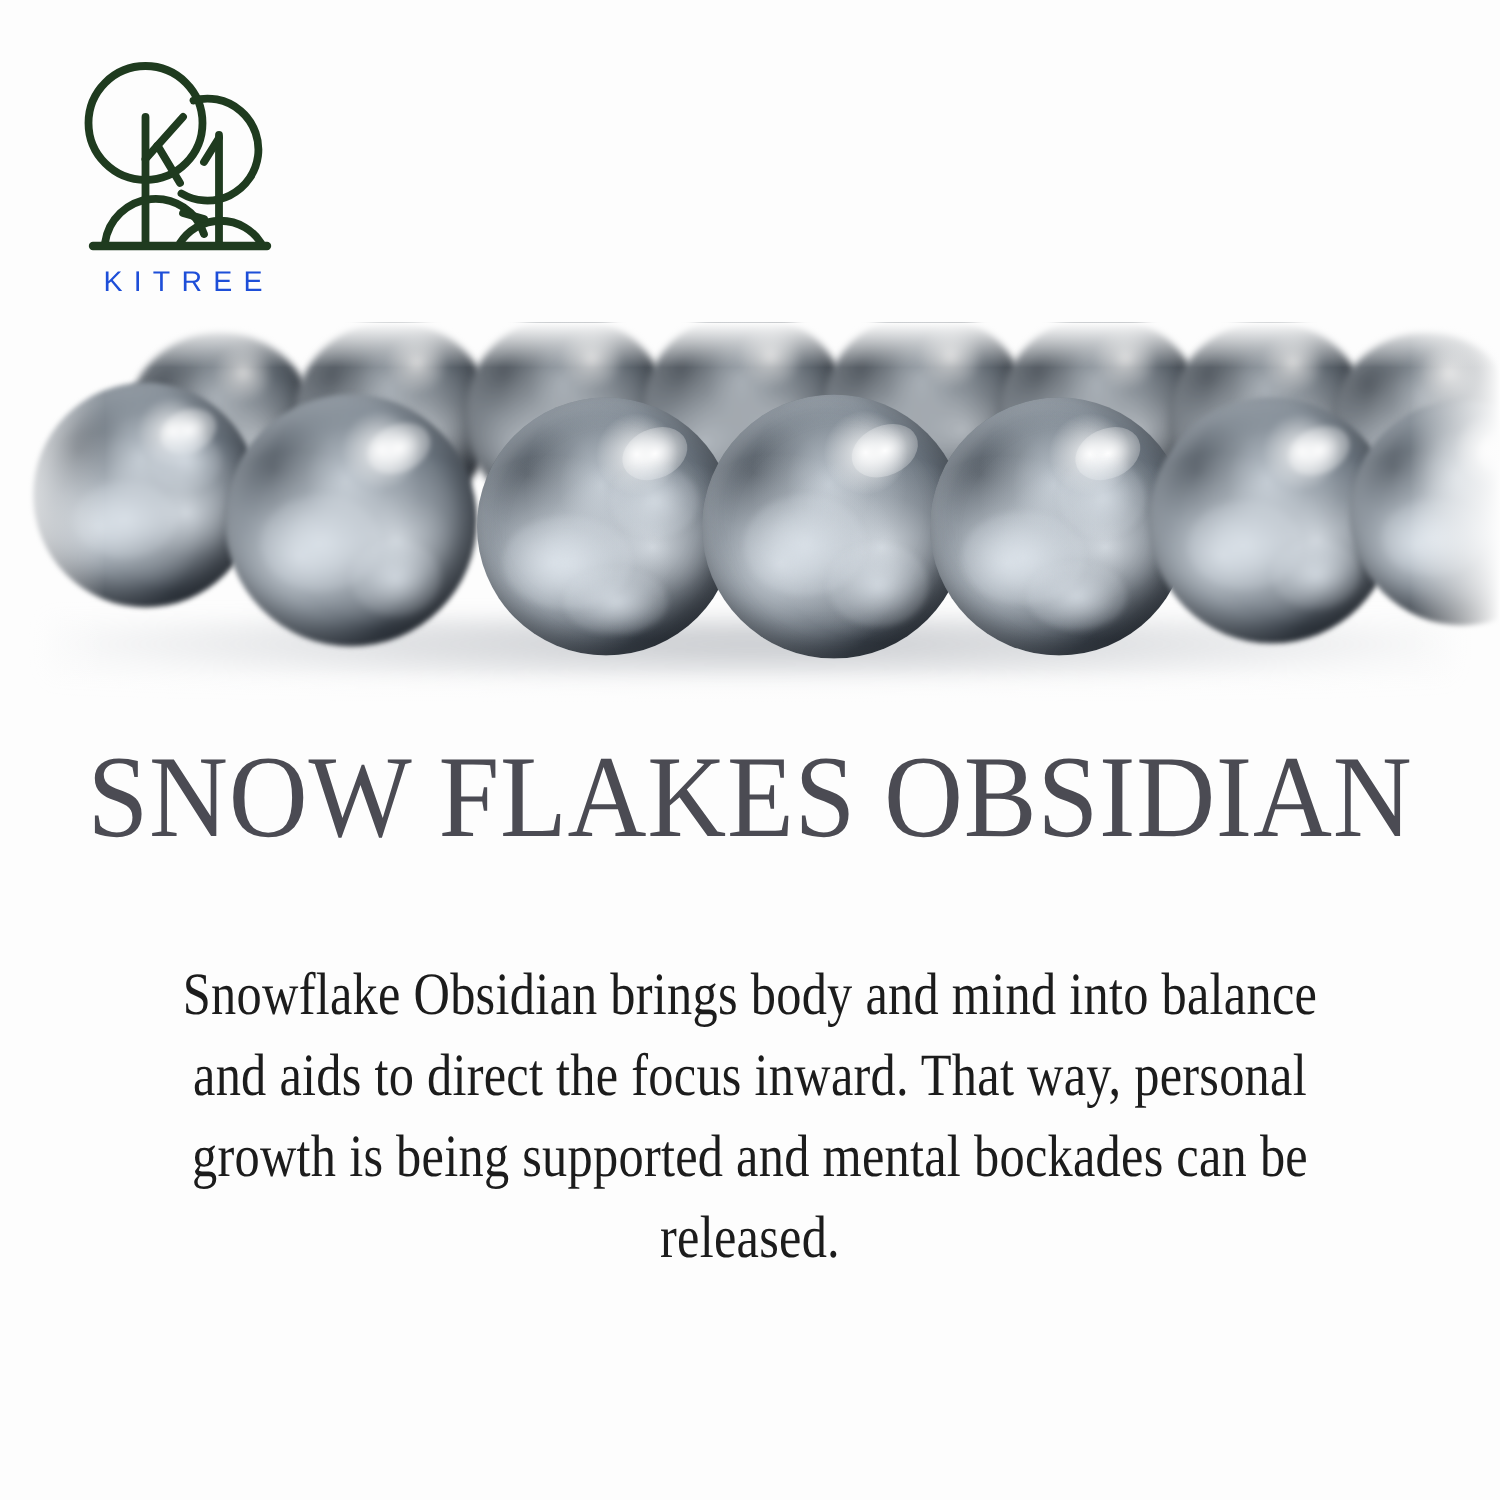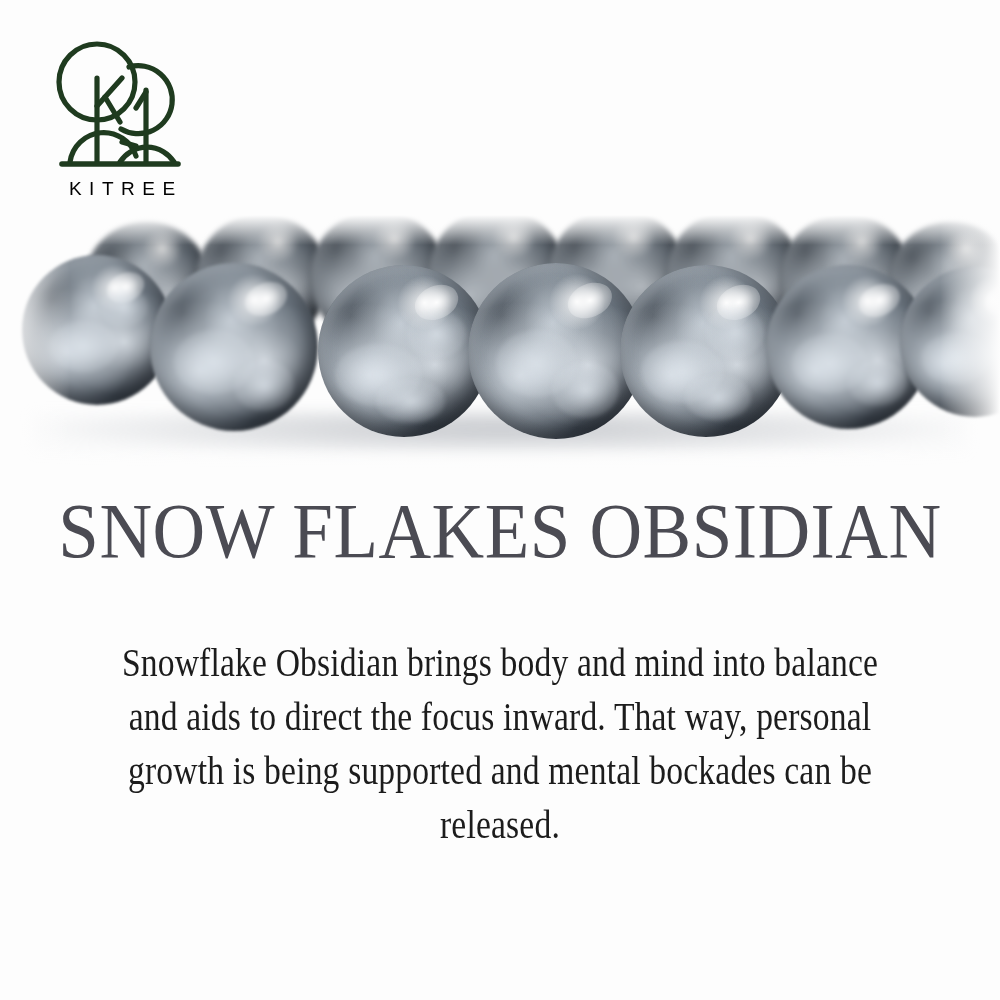--- a/index.html
+++ b/index.html
@@ -35,21 +35,21 @@
     position: absolute;
     left: 0;
     top: 144px;
     width: 156px;
     text-align: center;
     font-family: "Liberation Sans", sans-serif;
     font-size: 19px;
     font-weight: 400;
     letter-spacing: 7.5px;
     text-indent: 7.5px;
-    color: #000000;
+    color: #1d4ed8;
   }
 
   
   .product-photo {
     position: absolute;
     left: 0;
     top: 215px;
     width: 1000px;
     height: 265px;
     overflow: hidden;

